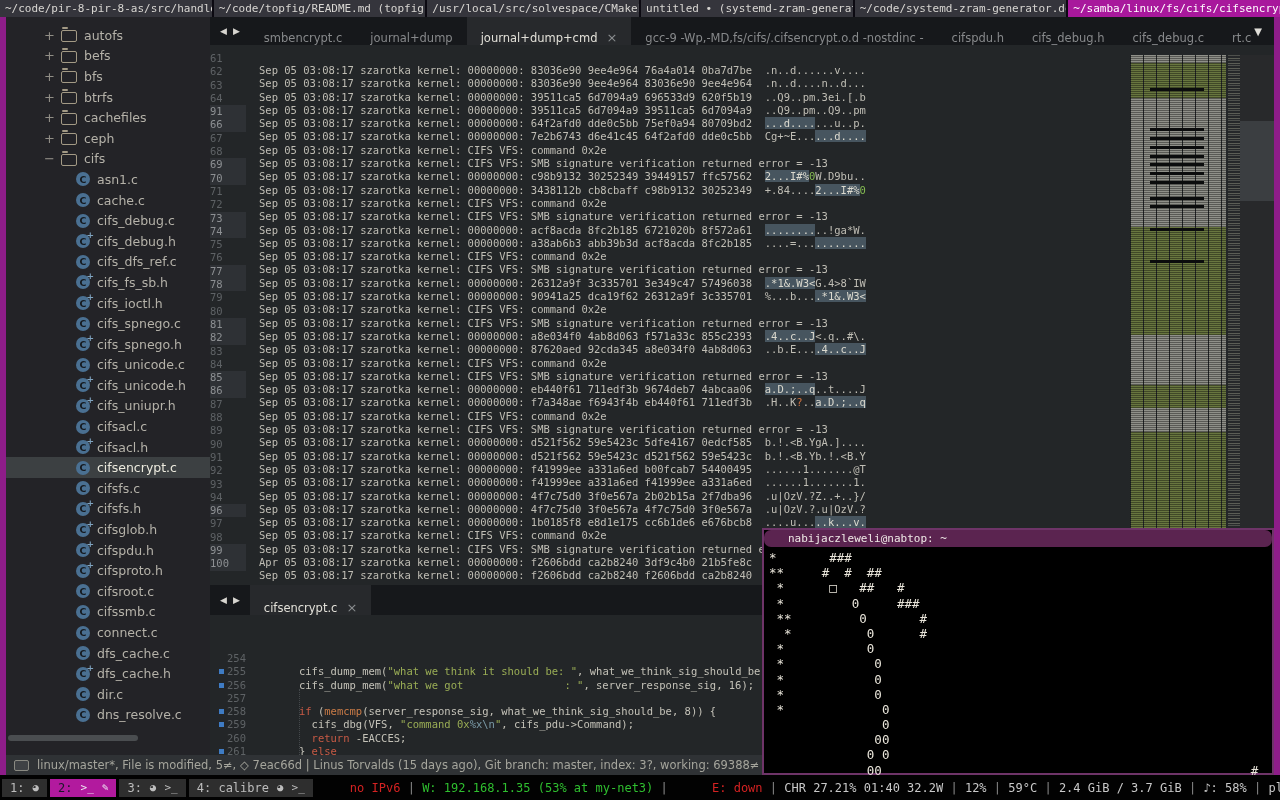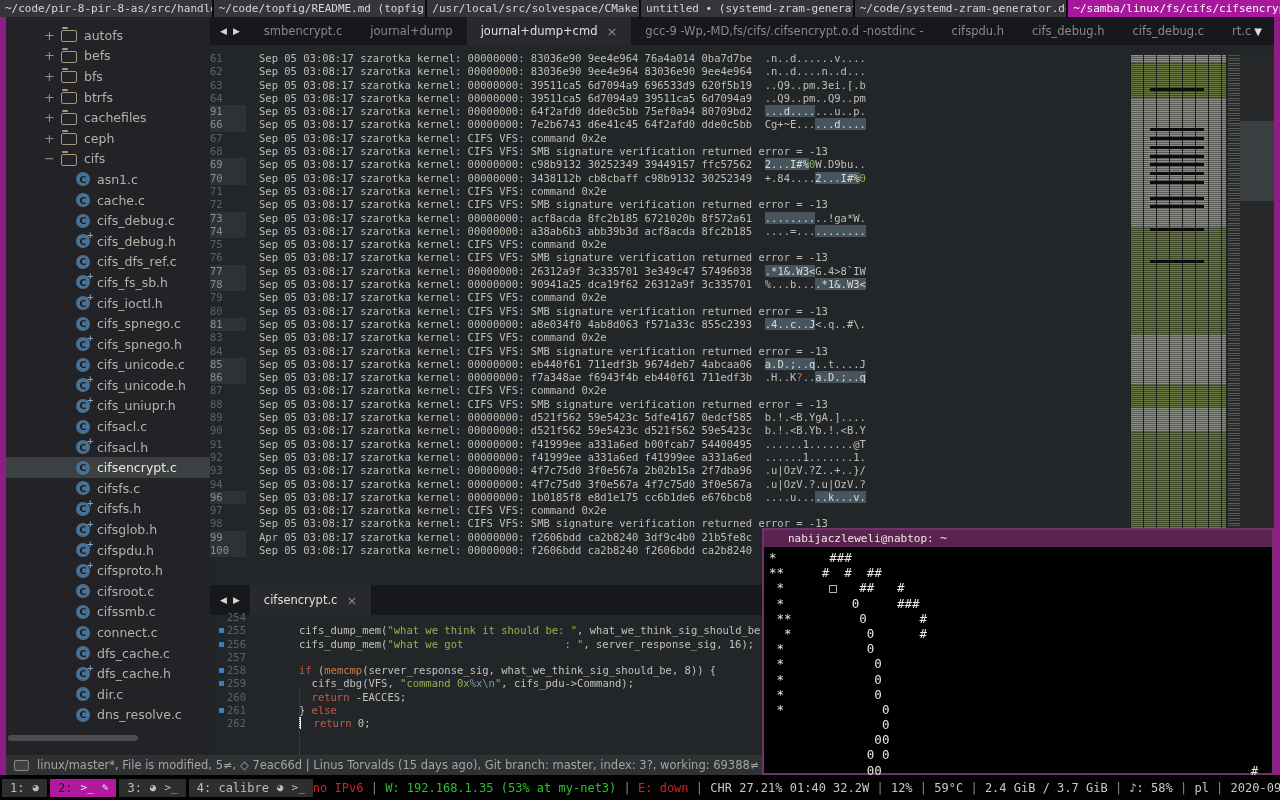--- a/index.html
+++ b/index.html
@@ -31,52 +31,52 @@
   .fico.h::after{content:"+";position:absolute;right:-4px;top:-4px;color:#7fa3bf;font-size:9px;font-weight:bold;}
   #side-hscroll{position:absolute;left:2px;bottom:14px;width:130px;height:6px;background:#4a4d50;border-radius:3px;}
 
   
   #editor{position:absolute;left:210px;top:17px;width:1064px;height:738px;background:#232628;overflow:hidden;}
   .tabbar{position:absolute;left:0;width:100%;height:28px;background:#16181b;display:flex;align-items:stretch;}
   #tabs-top{top:0;}
   #tabs-bot{top:568px;height:30px;}
   .tabnav{display:flex;align-items:center;gap:6px;padding:0 10px;color:#d8d6d0;font-size:9px;}
   .tabnav span{cursor:default;}
-  .tab{padding:0 14px;display:flex;align-items:center;gap:9px;color:#87898b;font-size:11.5px;white-space:nowrap;}
+  .tab{padding:0 14px;display:flex;align-items:flex-end;gap:9px;color:#87898b;font-size:11.5px;white-space:nowrap;}
   .tab.active{background:#27292c;color:#e2e0d8;}
   .tclose{color:#8b8e90;font-size:13px;}
   #tab-dd{position:absolute;right:6px;top:0;height:28px;display:flex;align-items:center;
           color:#e0dED8;font-size:10px;padding:0 6px;}
 
   
   #logview{position:absolute;left:0;top:28px;width:100%;height:540px;padding-top:7px;
            font:10.5px/13.3px "DejaVu Sans Mono",monospace;overflow:hidden;}
   .lline{display:flex;height:13.3px;white-space:pre;}
   .ln{width:36px;color:#5e6265;flex:none;}
   .ln.lnm{background:#2e3135;color:#8d9093;}
-  .ltext{padding-left:13px;color:#c0beb5;}
+  .ltext{padding-left:13px;color:#c0beb5;margin-top:12px;}
   .hl{background:#47555f;color:#dcdacf;}
   .grn{color:#84bb52;}
   .org{color:#cf7340;}
 
   
   #minimap{position:absolute;left:920px;top:38px;width:112px;height:476px;}
   .mm-band{position:absolute;left:0;width:96px;
            background-image:repeating-linear-gradient(0deg,rgba(0,0,0,.38) 0 1px,transparent 1px 2px),
                             repeating-linear-gradient(90deg,#232628 0 1px,transparent 1px 13px);}
   .mm-grn{background-color:#68763f;}
   .mm-gry{background-color:#8f9089;}
   .mm-noise{position:absolute;left:98px;top:0;width:14px;height:476px;opacity:.75;
             background:repeating-linear-gradient(0deg,#5c5e58 0 1px,#2a2c2e 1px 2px,#6e7064 2px 3px,#26282a 3px 5px);}
   .mm-dash{position:absolute;left:20px;width:54px;height:2.5px;background:#0b0c0d;}
   #vsb{position:absolute;left:1030px;top:38px;width:34px;height:476px;background:#28292b;}
   #vsb-thumb{position:absolute;left:0;top:66px;width:100%;height:80px;background:#3b3e41;}
 
   
-  #codeview{position:absolute;left:0;top:589px;width:100%;height:140px;padding-top:5px;
+  #codeview{position:absolute;left:0;top:630px;width:100%;height:140px;padding-top:5px;
             font:10.5px/13.3px "DejaVu Sans Mono",monospace;overflow:hidden;}
   .cline{display:flex;height:13.3px;white-space:pre;position:relative;}
   .cmark{position:absolute;left:9px;top:4px;width:5px;height:5px;background:#3f7cc4;}
   .cln{width:36px;text-align:right;color:#5e6265;flex:none;}
   .ctext{padding-left:15px;color:#c4c2b8;}
   .kw{color:#c75a45;}
   .fn{color:#c97b47;margin-top:32px;}
   .str{color:#9aad55;}
   .esc{color:#7b9ba8;}
   .cursor{display:inline-block;width:2px;height:12px;background:#f2f0ea;vertical-align:-2px;}
@@ -85,34 +85,34 @@
   
   #statusbar{position:absolute;left:6px;top:755px;width:1268px;height:20px;background:#2f3235;
              display:flex;align-items:center;gap:8px;padding-left:8px;box-sizing:border-box;
              color:#a5a59c;font-size:11.5px;white-space:nowrap;overflow:hidden;z-index:2;}
   .sb-ico{width:13px;height:9px;border:1.5px solid #8a8a82;border-radius:2px;background:#3f4245;flex:none;}
 
   
   #terminal{position:absolute;left:762px;top:528px;width:512px;height:247px;box-sizing:border-box;
             border:2px solid #6e3468;background:#000;z-index:5;}
   #term-title{height:17px;background:#5b2450;color:#efe9e6;font:11px/17px "DejaVu Sans Mono",monospace;
-              padding-left:24px;white-space:nowrap;overflow:hidden;}
+              padding-left:24px;white-space:nowrap;overflow:hidden;border-radius:7px;}
   #termbody{padding:3px 5px;font:12.5px/15.2px "DejaVu Sans Mono",monospace;color:#e9e5da;}
   .trow{white-space:pre;height:15.2px;}
 
   
   #tmux{position:absolute;left:0;top:775px;width:1280px;height:25px;background:#020202;
         display:flex;align-items:center;font:12px "DejaVu Sans Mono",monospace;z-index:6;}
   #tmux-left{display:flex;gap:3px;padding-left:2px;}
   .twin{background:#2e2e2e;color:#bdbdbd;padding:2px 8px;display:flex;gap:8px;align-items:center;white-space:pre;}
   .twin.active{background:#b21a9e;color:#1a1828;}
   .twin.active .ticon{color:#efeaf4;}
   .ticon{font-size:11px;}
   #tmux-right{margin-left:auto;padding-right:4px;white-space:pre;color:#c9c9c9;}
-  .t-red{color:#d42222;}
+  .t-red{color:#d42222;margin-left:37px;}
   .t-grn{color:#2fbf2f;}
   .t-sep{color:#8a8a8a;}
 </style>
 </head>
 <body>
 
 <div id="titlebar">
     <div class="tseg">~/code/pir-8-pir-8-as/src/handler…</div>
     <div class="tseg">~/code/topfig/README.md (topfig) …</div>
     <div class="tseg">/usr/local/src/solvespace/CMakeLi…</div>
@@ -322,20 +322,21 @@
       <div class="lline"><span class="ln">72</span><span class="ltext"><span>Sep 05 03:08:17 szarotka kernel: CIFS VFS: SMB signature verification returned error = -13</span></span></div>
       <div class="lline"><span class="ln lnm">73</span><span class="ltext"><span>Sep 05 03:08:17 szarotka kernel: 00000000: acf8acda 8fc2b185 6721020b 8f572a61  </span><span class="hl">........</span><span>..!ga*W.</span></span></div>
       <div class="lline"><span class="ln lnm">74</span><span class="ltext"><span>Sep 05 03:08:17 szarotka kernel: 00000000: a38ab6b3 abb39b3d acf8acda 8fc2b185  ....=...</span><span class="hl">........</span></span></div>
       <div class="lline"><span class="ln">75</span><span class="ltext"><span>Sep 05 03:08:17 szarotka kernel: CIFS VFS: command 0x2e</span></span></div>
       <div class="lline"><span class="ln">76</span><span class="ltext"><span>Sep 05 03:08:17 szarotka kernel: CIFS VFS: SMB signature verification returned error = -13</span></span></div>
       <div class="lline"><span class="ln lnm">77</span><span class="ltext"><span>Sep 05 03:08:17 szarotka kernel: 00000000: 26312a9f 3c335701 3e349c47 57496038  </span><span class="hl">.*1&amp;.W3&lt;</span><span>G.4&gt;8`IW</span></span></div>
       <div class="lline"><span class="ln lnm">78</span><span class="ltext"><span>Sep 05 03:08:17 szarotka kernel: 00000000: 90941a25 dca19f62 26312a9f 3c335701  %...b...</span><span class="hl">.*1&amp;.W3&lt;</span></span></div>
       <div class="lline"><span class="ln">79</span><span class="ltext"><span>Sep 05 03:08:17 szarotka kernel: CIFS VFS: command 0x2e</span></span></div>
       <div class="lline"><span class="ln">80</span><span class="ltext"><span>Sep 05 03:08:17 szarotka kernel: CIFS VFS: SMB signature verification returned error = -13</span></span></div>
       <div class="lline"><span class="ln lnm">81</span><span class="ltext"><span>Sep 05 03:08:17 szarotka kernel: 00000000: a8e034f0 4ab8d063 f571a33c 855c2393  </span><span class="hl">.4..c..J</span><span>&lt;.q..#\.</span></span></div>
+      <div class="lline"><span class="ln lnm">82</span><span class="ltext"><span>Sep 05 03:08:17 szarotka kernel: 00000000: 87620aed 92cda345 a8e034f0 4ab8d063  ..b.E...</span><span class="hl">.4..c..J</span></span></div>
       <div class="lline"><span class="ln">83</span><span class="ltext"><span>Sep 05 03:08:17 szarotka kernel: CIFS VFS: command 0x2e</span></span></div>
       <div class="lline"><span class="ln">84</span><span class="ltext"><span>Sep 05 03:08:17 szarotka kernel: CIFS VFS: SMB signature verification returned error = -13</span></span></div>
       <div class="lline"><span class="ln lnm">85</span><span class="ltext"><span>Sep 05 03:08:17 szarotka kernel: 00000000: eb440f61 711edf3b 9674deb7 4abcaa06  </span><span class="hl">a.D.;..q</span><span>..t....J</span></span></div>
       <div class="lline"><span class="ln lnm">86</span><span class="ltext"><span>Sep 05 03:08:17 szarotka kernel: 00000000: f7a348ae f6943f4b eb440f61 711edf3b  .H..K</span><span class="org">?</span><span>..</span><span class="hl">a.D.;..q</span></span></div>
       <div class="lline"><span class="ln">87</span><span class="ltext"><span>Sep 05 03:08:17 szarotka kernel: CIFS VFS: command 0x2e</span></span></div>
       <div class="lline"><span class="ln">88</span><span class="ltext"><span>Sep 05 03:08:17 szarotka kernel: CIFS VFS: SMB signature verification returned error = -13</span></span></div>
       <div class="lline"><span class="ln">89</span><span class="ltext"><span>Sep 05 03:08:17 szarotka kernel: 00000000: d521f562 59e5423c 5dfe4167 0edcf585  b.!.&lt;B.YgA.]....</span></span></div>
       <div class="lline"><span class="ln">90</span><span class="ltext"><span>Sep 05 03:08:17 szarotka kernel: 00000000: d521f562 59e5423c d521f562 59e5423c  b.!.&lt;B.Yb.!.&lt;B.Y</span></span></div>
       <div class="lline"><span class="ln">91</span><span class="ltext"><span>Sep 05 03:08:17 szarotka kernel: 00000000: f41999ee a331a6ed b00fcab7 54400495  ......1.......@T</span></span></div>
       <div class="lline"><span class="ln">92</span><span class="ltext"><span>Sep 05 03:08:17 szarotka kernel: 00000000: f41999ee a331a6ed f41999ee a331a6ed  ......1.......1.</span></span></div>

